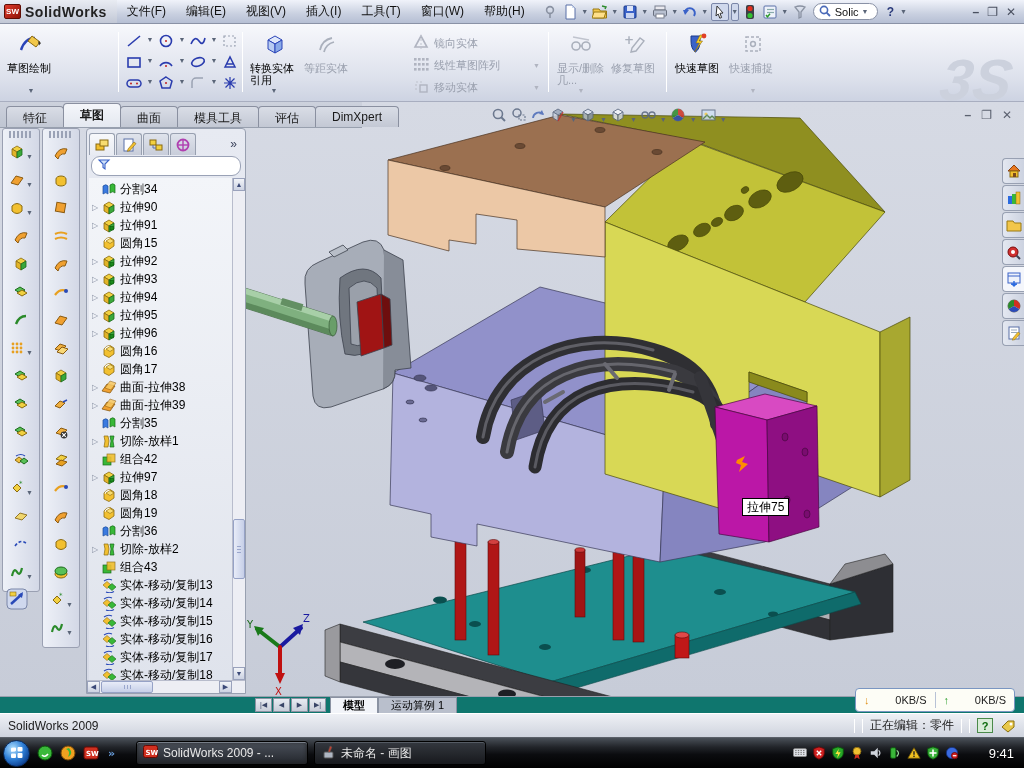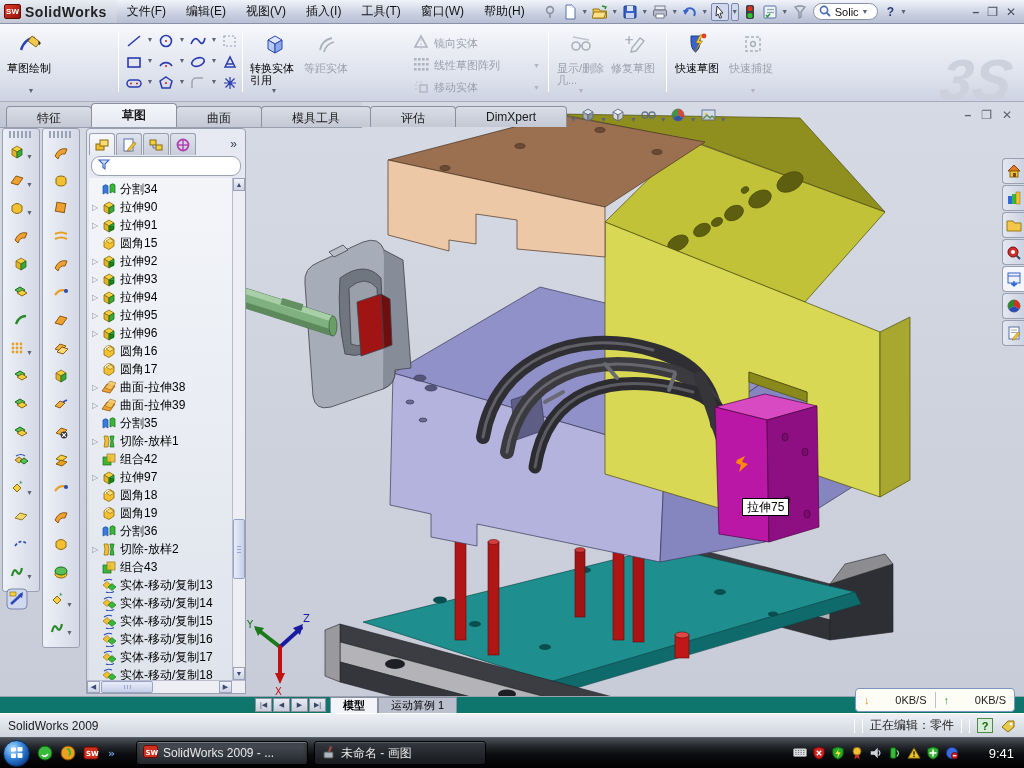--- a/index.html
+++ b/index.html
@@ -31,21 +31,21 @@
   .bigbtn .dd{margin-top:auto;margin-bottom:2px;}
   .gray .lab{color:#9aa0ae;}
   .vsep{position:absolute;top:8px;width:1px;height:60px;background:#b4bac8;border-right:1px solid #fff;}
   .cell{width:24px;height:21px;display:flex;align-items:center;justify-content:center;}
   .mini-row{display:flex;align-items:center;height:22px;gap:4px;font-size:11px;color:#9aa0ae;}
   #ds-mark{position:absolute;right:12px;top:22px;font-size:58px;font-style:italic;color:#ccd1dd;font-weight:bold;
     transform:skewX(-8deg);user-select:none;}
   
   #doctabs{position:absolute;left:0;top:102px;width:362px;height:26px;background:linear-gradient(#cdd2dd,#bfc5d2);
     border-bottom:1px solid #98a0ae;display:flex;align-items:flex-end;padding-left:6px;z-index:30;}
-  .dtab{height:21px;padding:3px 30px 0;font-size:12px;color:#1a1a1a;background:linear-gradient(#d9dde6,#c3c8d4);
+  .dtab{height:21px;padding:3px 16px 0;font-size:12px;color:#1a1a1a;background:linear-gradient(#d9dde6,#c3c8d4);
     border:1px solid #8a90a0;border-bottom:none;border-radius:4px 4px 0 0;margin-right:-1px;white-space:nowrap;}
   .dtab.active{background:linear-gradient(#f4f6fa,#e4e8f0);height:24px;position:relative;z-index:2;font-weight:bold;}
   
   #main{position:absolute;left:0;top:102px;width:1024px;height:594px;
     background:linear-gradient(#d6dae4,#c7ccd8);overflow:hidden;}
   #modelsvg{position:absolute;left:245px;top:0;}
   
   #headsup{position:absolute;left:490px;top:4px;display:flex;align-items:center;gap:3px;z-index:20;}
   #vp-controls{position:absolute;right:12px;top:6px;display:flex;gap:10px;color:#5c6270;font-weight:bold;font-size:12px;z-index:20;}
   

